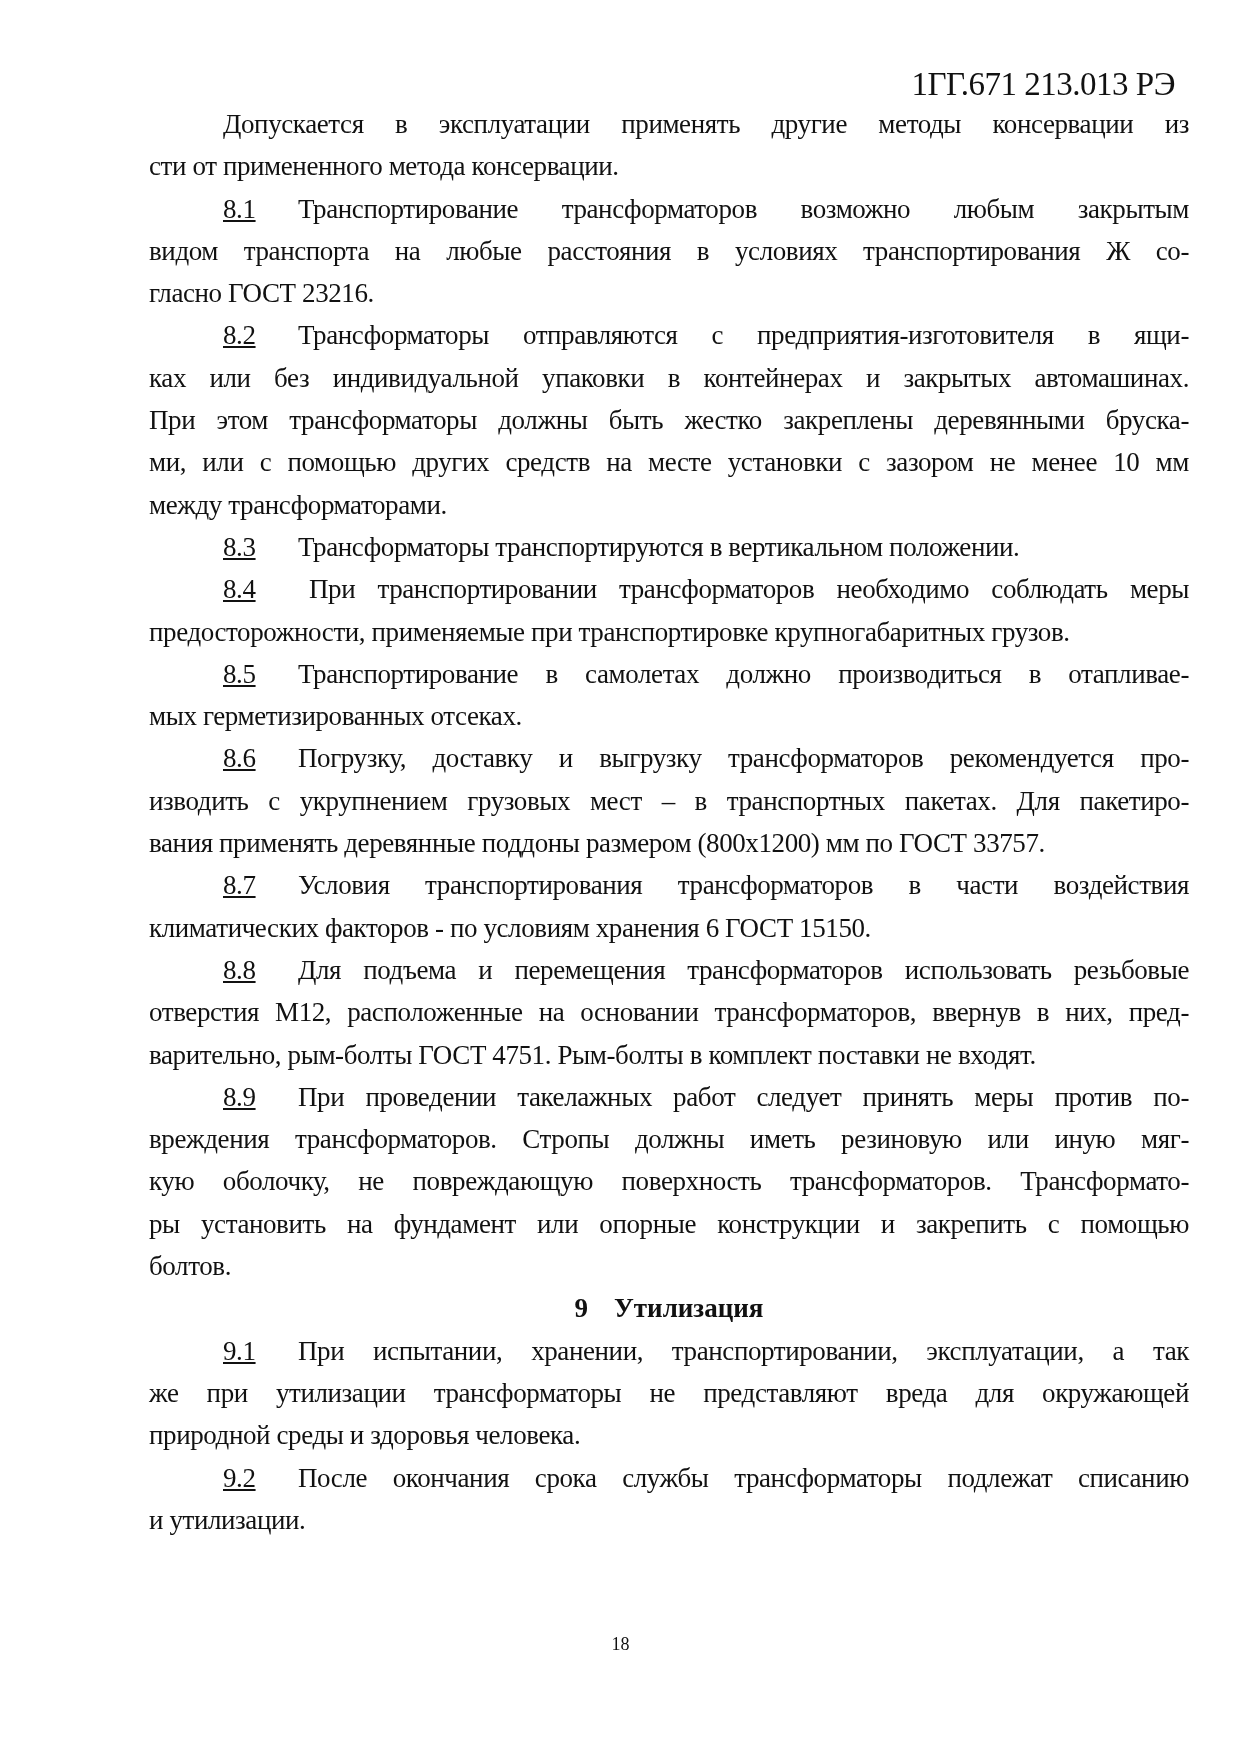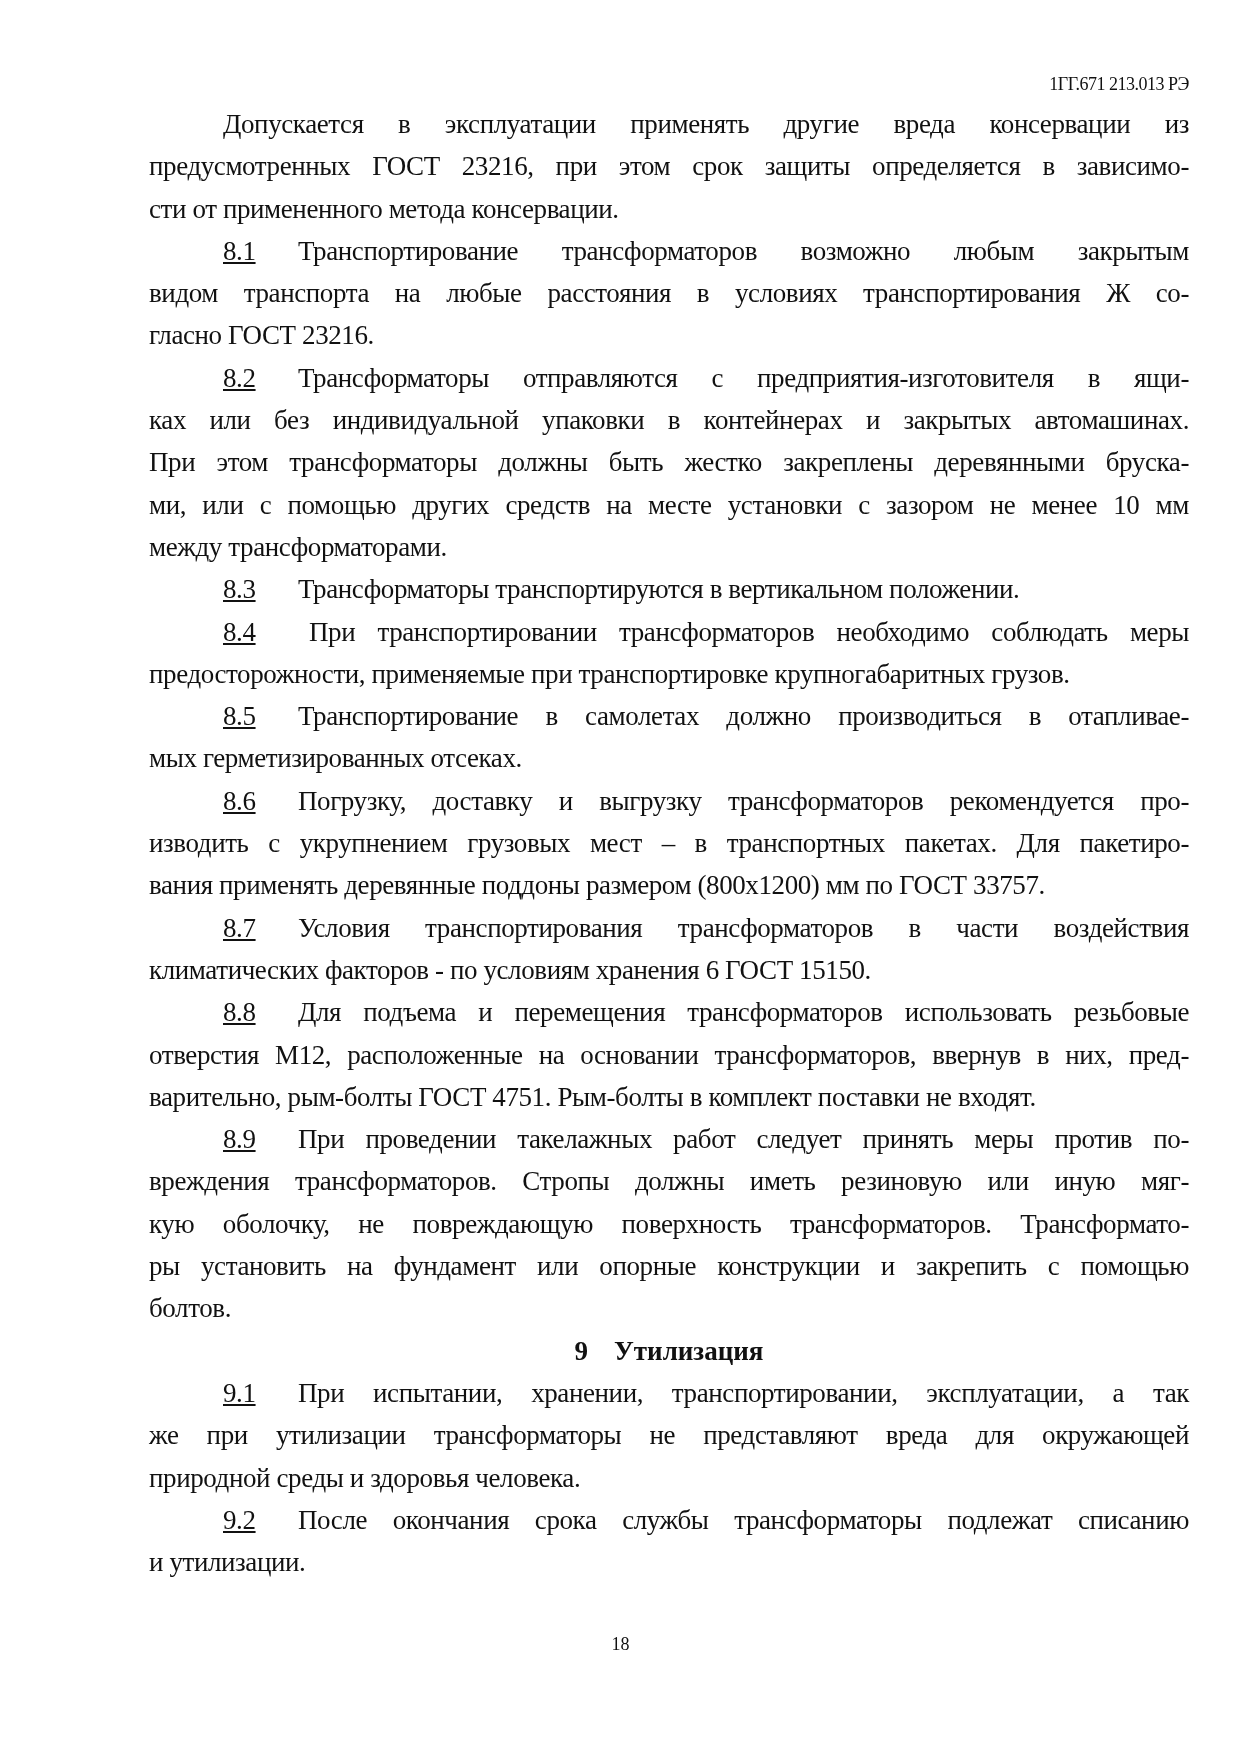--- a/index.html
+++ b/index.html
@@ -1,19 +1,19 @@
 <!DOCTYPE html>
 <html><head>
   <meta charset="utf-8">
   <style>
     html, body { margin: 0; padding: 0; background: #ffffff; }
     body { width: 1241px; height: 1755px; position: relative; overflow: hidden;
            font-family: "Liberation Serif", "DejaVu Serif", serif; color: #111; }
     .page { position: absolute; left: 0; top: 0; width: 1241px; height: 1755px; }
-    .doc-code { position: absolute; right: 52px; top: 68px; font-size: 18px; line-height: 32px;
+    .doc-code { position: absolute; right: 66px; top: 68px; font-size: 33px; line-height: 32px;
                 letter-spacing: -0.5px; }
     .content { position: absolute; left: 149px; top: 103px; width: 1040px; }
     .line { font-size: 27px; line-height: 42.3px; height: 42.3px; white-space: nowrap;
             letter-spacing: -0.4px; }
     .line.j { text-align: justify; text-align-last: justify; }
     .line.indent { padding-left: 74px; }
     .num { display: inline-block; width: 75px; text-decoration: underline; }
     .heading { font-size: 27px; line-height: 42.3px; height: 42.3px; font-weight: bold;
                text-align: center; white-space: nowrap; }
     .heading .hnum { margin-right: 26px; }
@@ -22,22 +22,21 @@
                    font-size: 18px; line-height: 32px; }
   </style>
 </head>
 <body>
 
 <div class="page">
   <div class="doc-code">1ГГ.671 213.013 РЭ</div>
 
   <div class="content">
     <div>
-      <div class="line j indent">Допускается в эксплуатации применять другие вреда консервации из</div>
-      <div class="line j">предусмотренных ГОСТ 23216, при этом срок защиты определяется в зависимо-</div>
+      <div class="line j indent">Допускается в эксплуатации применять другие методы консервации из</div>
       <div class="line">сти от примененного метода консервации.</div>
     </div>
 
 
     <div id="sec8">
         <div>
           <div class="line j indent" style="display: flex;">
             <span class="num">8.1</span>
             <span style="flex: 1 1 0%; text-align: justify; text-align-last: justify;">Транспортирование трансформаторов возможно любым закрытым</span>
           </div>

